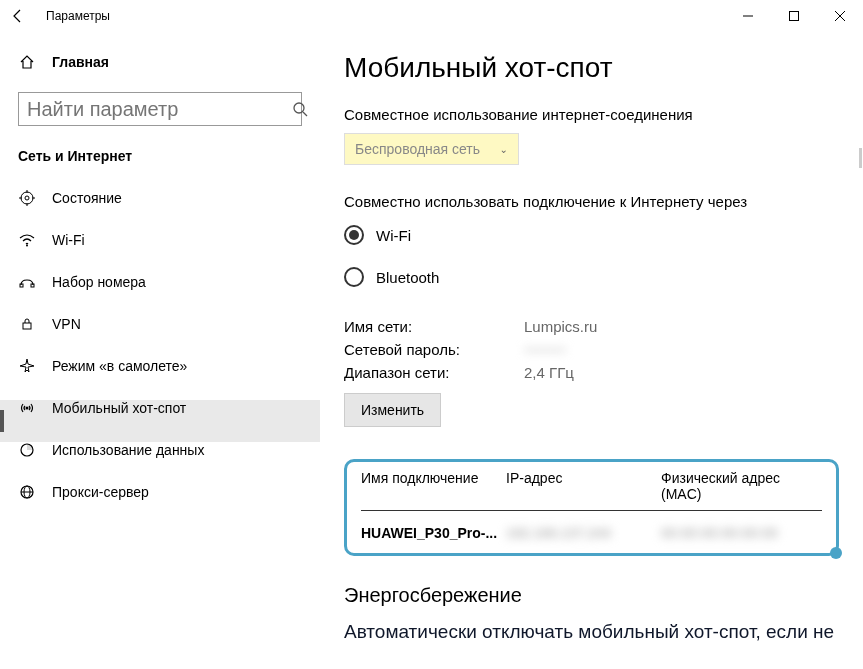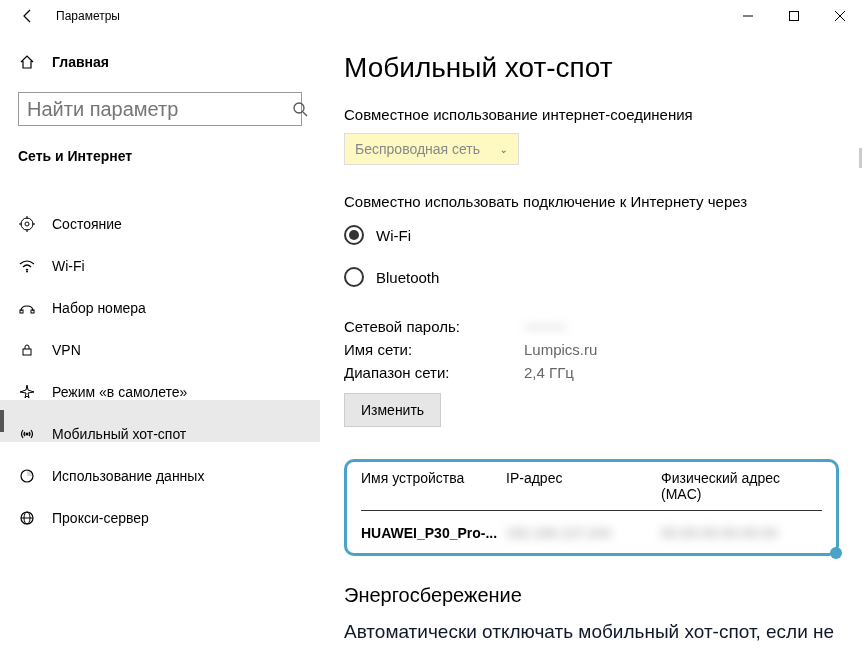--- a/index.html
+++ b/index.html
@@ -1,37 +1,37 @@
 <!DOCTYPE html>
 <html><head>
   <meta charset="utf-8">
   <style>
     * { box-sizing: border-box; margin: 0; padding: 0; font-family: "Segoe UI", Arial, sans-serif; }
     body { width: 863px; height: 669px; background: #fff; overflow: hidden; font-size: 14px; color: #000; position: relative; }
     
-    .titlebar { height: 32px; display: flex; align-items: center; padding-left: 10px; }
+    .titlebar { height: 32px; display: flex; align-items: center; }
     .titlebar-back { width: 36px; height: 32px; display:flex; align-items:center; justify-content:center; }
     .titlebar-title { margin-left: 10px; font-size: 12px; }
     .titlebar-controls { margin-left: auto; display: flex; }
     .titlebar-btn { width: 46px; height: 32px; display:flex; align-items:center; justify-content:center; font-family: "Segoe UI Symbol", sans-serif; font-size:10px; color:#000; }
     
     .app { display: flex; height: calc(100% - 32px); }
     
     .sidebar { width: 320px; padding: 12px 18px 0 18px; display: flex; flex-direction: column; }
     .home-row { display:flex; align-items:center; height: 36px; margin-bottom: 12px; }
     .home-row .lbl { margin-left: 16px; font-size: 14px; font-weight: bold; }
     
     .searchbox { border: 1px solid #999; height: 34px; display:flex; align-items:center; padding: 0 8px; margin-bottom: 22px; }
     .searchbox input { border:none; outline:none; flex:1; font-size:20px; background:transparent; }
     .searchbox .sicon { width:16px; height:16px; }
     
     .category { font-weight: 600; font-size: 14px; margin-bottom: 26px; }
     
     .nav { display:flex; flex-direction:column; margin-left: -18px; margin-right: -18px; }
-    .nav-item { display:flex; align-items:flex-end; height: 42px; padding-left: 18px; position:relative; }
+    .nav-item { display:flex; align-items:flex-start; height: 42px; padding-left: 18px; position:relative; }
     .nav-item.active { background: #e9e9e9; }
     .nav-item.active::before { content:''; position:absolute; left:0; top:10px; bottom:10px; width:4px; background:#555; }
     .nav-item .lbl { margin-left: 16px; font-size:14px; }
     .nav-icon { width: 18px; display:flex; justify-content:center; }
     
     .main { flex:1; padding: 20px 24px 0 24px; overflow:hidden; position:relative; }
     .page-title { font-size: 28px; font-weight: 400; margin-bottom: 22px; }
     
     .section-label { font-size: 15px; color:#000; margin-bottom: 10px; }
     .dropdown { width: 175px; height: 32px; background:#fef9c3; color:#888; display:flex; align-items:center; padding: 0 10px; margin-bottom: 28px; border:1px solid #ddd; }
@@ -214,38 +214,38 @@
     <div class="radio-row">
       <span class="radio selected"></span>
       <span class="lbl">Wi-Fi</span>
     </div>
     <div class="radio-row" style="margin-bottom:26px;">
       <span class="radio"></span>
       <span class="lbl">Bluetooth</span>
     </div>
     
     <div class="info-row">
+      <span class="k">Имя сети:</span>
+      <span class="v">Lumpics.ru</span>
+    </div>
+    <div class="info-row">
       <span class="k">Сетевой пароль:</span>
       <span class="v blur">••••••••</span>
-    </div>
-    <div class="info-row">
-      <span class="k">Имя сети:</span>
-      <span class="v">Lumpics.ru</span>
     </div>
     <div class="info-row">
       <span class="k">Диапазон сети:</span>
       <span class="v">2,4 ГГц</span>
     </div>
     <button class="btn-change">Изменить</button>
     
     <div class="dev-section">
 
       <div class="dev-table-box">
         <div class="dev-table-head">
-          <span class="dev-table-col1">Имя устройства</span>
+          <span class="dev-table-col1">Имя подключение</span>
           <span class="dev-table-col2">IP-адрес</span>
           <span class="dev-table-col3">Физический адрес (MAC)</span>
         </div>
         <div class="dev-divider"></div>
         <div class="dev-table-row">
           <span class="dev-table-col1">HUAWEI_P30_Pro-...</span>
           <span class="dev-table-col2 blur">192.168.137.244</span>
           <span class="dev-table-col3 blur">00:00:00:00:00:00</span>
         </div>
       </div>

